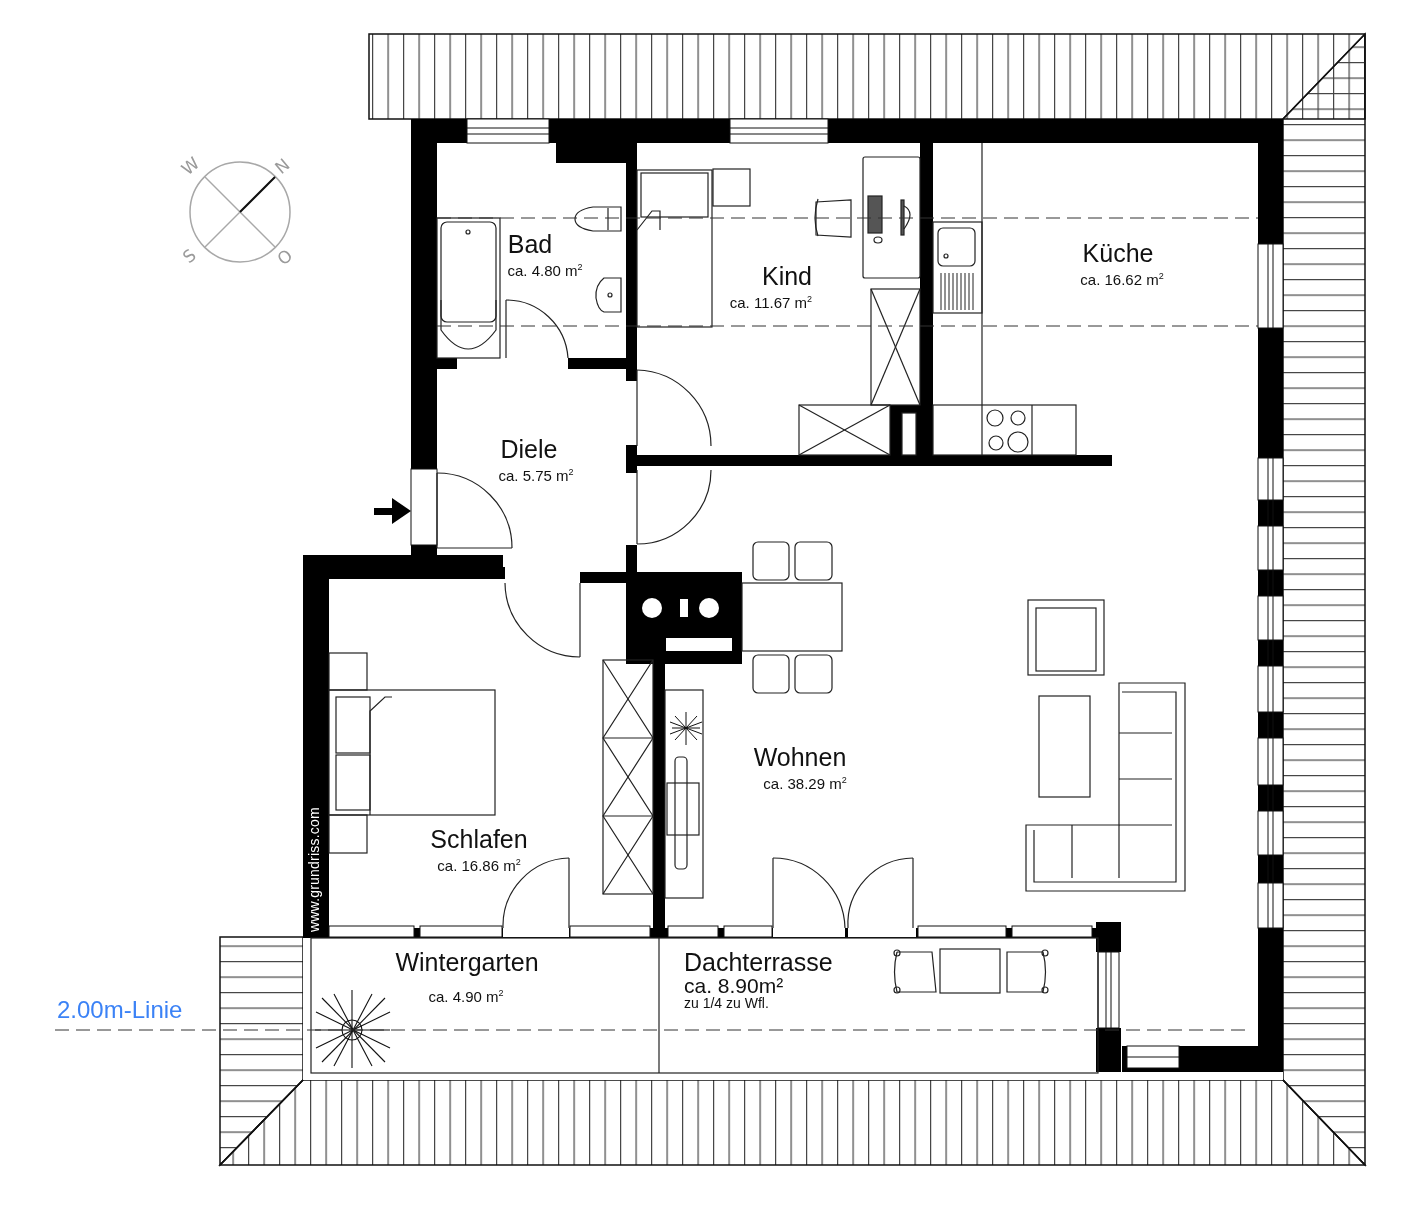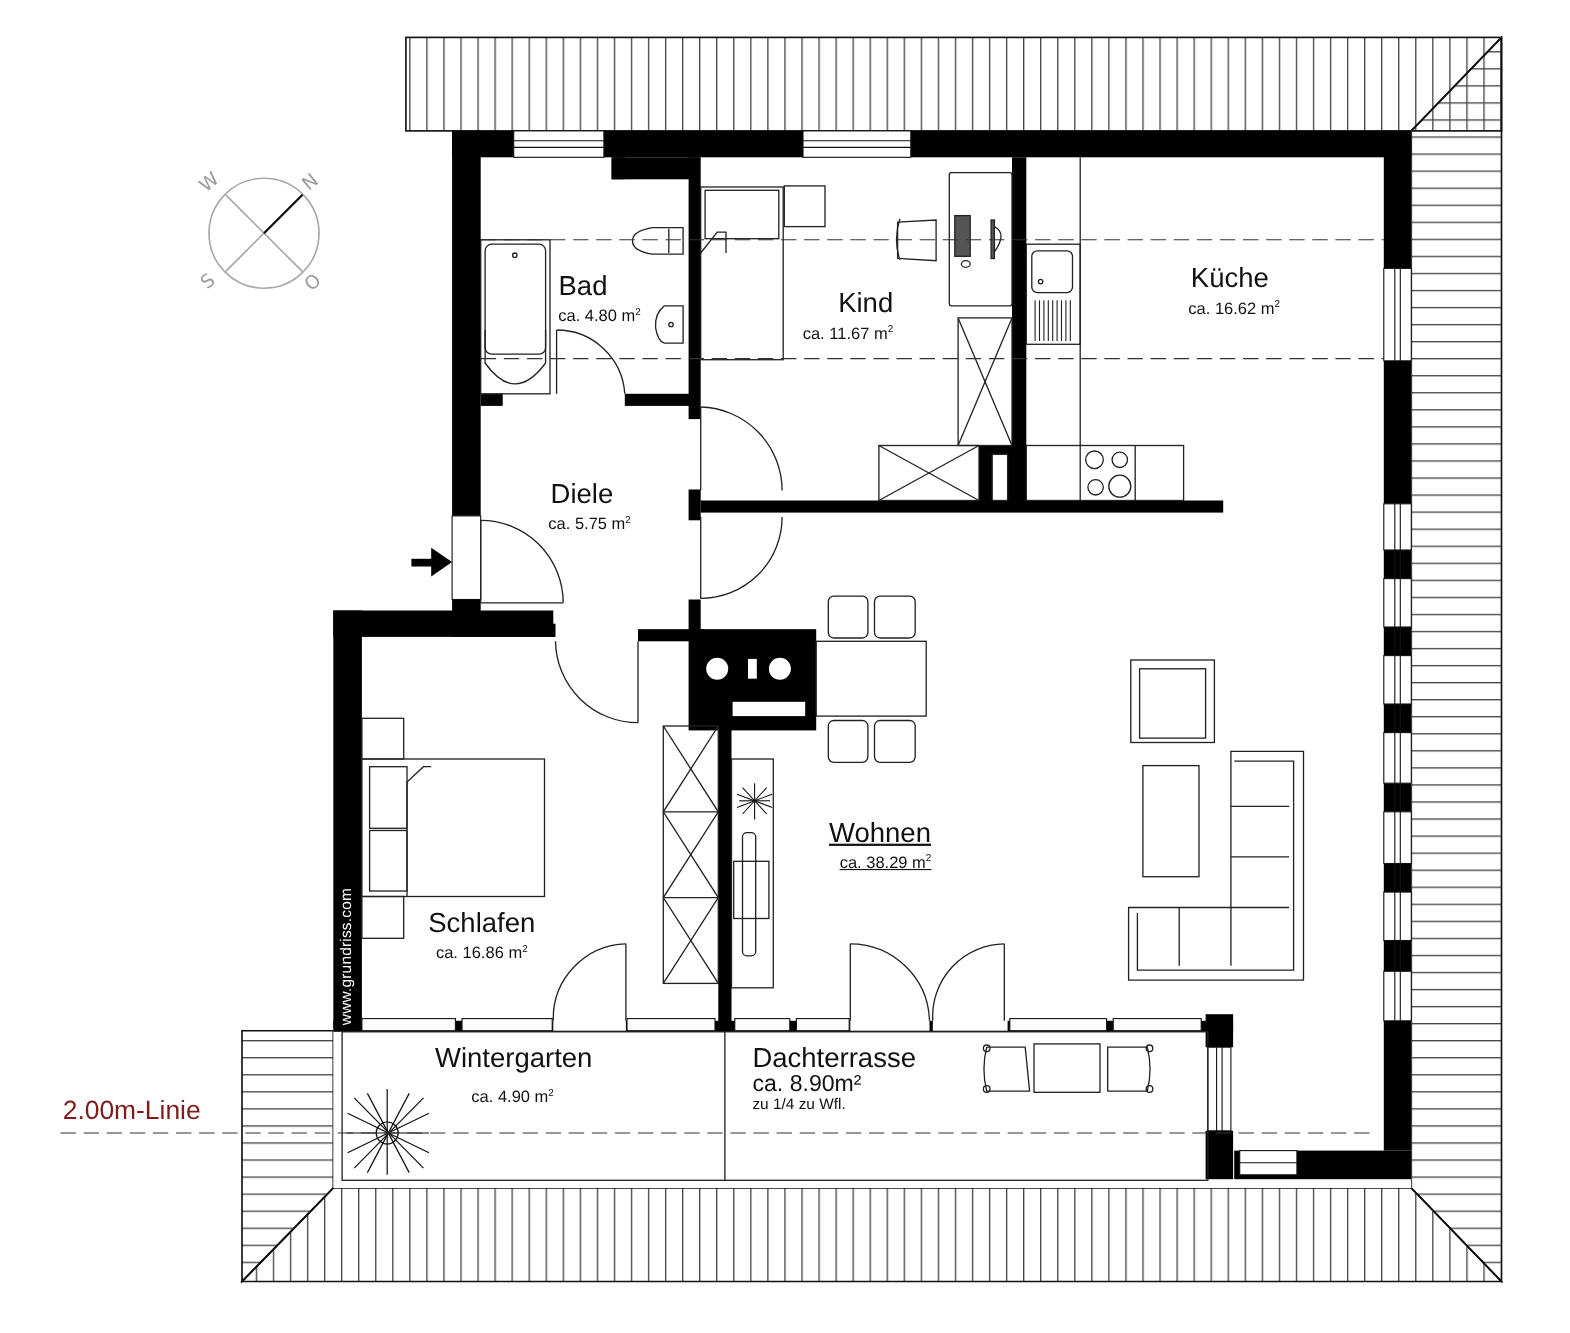--- a/index.html
+++ b/index.html
@@ -5,21 +5,21 @@
   html, body { margin:0; padding:0; background:#ffffff; }
   body { width:1427px; height:1212px; position:relative; overflow:hidden; font-family:"Liberation Sans", sans-serif; color:#111; }
   #plan { position:absolute; left:0; top:0; }
   .lbl { position:absolute; text-align:center; white-space:nowrap; color:#111; }
   .room-name { font-size:25px; line-height:28px; }
   .room-area { font-size:15px; line-height:18px; }
   .room-area sup { font-size:9px; vertical-align:6px; }
   .note { font-size:14px; }
   .compass-letter { position:absolute; font-size:17px; color:#9a9a9a; font-family:"DejaVu Sans", sans-serif; }
   .watermark { position:absolute; font-size:14px; color:#fff; transform-origin:left top; transform:rotate(-90deg); letter-spacing:0.2px; }
-  .linie { position:absolute; font-size:24px; color:#7f1d1d; }
+  .linie { position:absolute; font-size:24px; color:#3b82f6; }
 </style>
 </head>
 <body>
 
 <svg id="plan" width="1427" height="1212" viewBox="0 0 1427 1212" xmlns="http://www.w3.org/2000/svg">
   <defs>
     <pattern id="vhatch" width="15.5" height="10" patternUnits="userSpaceOnUse">
       <line x1="0.5" y1="0" x2="0.5" y2="10" stroke="#444" stroke-width="1.4"></line>
     </pattern>
     <pattern id="hhatch" width="10" height="15.5" patternUnits="userSpaceOnUse">
@@ -315,46 +315,46 @@
     <line x1="205" y1="247" x2="275" y2="177"></line>
     <line x1="240" y1="212" x2="275" y2="177" stroke="#111" stroke-width="2"></line>
   </g>
 </svg>
 
 <div class="compass-letter" style="left:182px;top:156px;transform:rotate(-40deg);">W</div>
 <div class="compass-letter" style="left:276px;top:156px;transform:rotate(-40deg);">N</div>
 <div class="compass-letter" style="left:184px;top:246px;transform:rotate(-40deg);">S</div>
 <div class="compass-letter" style="left:278px;top:247px;transform:rotate(-40deg);">O</div>
 
-<div class="lbl" style="left:495px;top:246px;width:100px;">
+<div class="lbl" style="left:495px;top:230px;width:100px;">
   <div class="room-name" style="margin-left:-30px">Bad</div>
   <div class="room-area"><span>ca. 4.80 m</span><sup>2</sup></div>
 </div>
 
 <div class="lbl" style="left:712px;top:262px;width:100px;text-align:right;">
   <div class="room-name" style="margin-left:-10px">Kind</div>
   <div class="room-area"><span>ca. 11.67 m</span><sup>2</sup></div>
 </div>
 
 <div class="lbl" style="left:1072px;top:239px;width:100px;">
   <div class="room-name" style="margin-left:-8px">Küche</div>
   <div class="room-area"><span>ca. 16.62 m</span><sup>2</sup></div>
 </div>
 
 <div class="lbl" style="left:486px;top:435px;width:100px;">
   <div class="room-name" style="margin-left:-14px">Diele</div>
   <div class="room-area"><span>ca. 5.75 m</span><sup>2</sup></div>
 </div>
 
-<div class="lbl" style="left:383px;top:825px;width:110px;">
+<div class="lbl" style="left:424px;top:825px;width:110px;">
   <div class="room-name">Schlafen</div>
   <div class="room-area"><span>ca. 16.86 m</span><sup>2</sup></div>
 </div>
 
-<div class="lbl" style="left:750px;top:743px;width:110px;text-decoration:underline;">
+<div class="lbl" style="left:750px;top:743px;width:110px;">
   <div class="room-name" style="margin-left:-10px">Wohnen</div>
   <div class="room-area"><span>ca. 38.29 m</span><sup>2</sup></div>
 </div>
 
 <div class="lbl" style="left:388px;top:948px;width:170px;">
   <div class="room-name" style="margin-left:-12px">Wintergarten</div>
   <div class="room-area" style="margin-top:8px;margin-left:-14px;"><span>ca. 4.90 m</span><sup>2</sup></div>
 </div>
 
 <div class="lbl" style="left:684px;top:948px;text-align:left;">

